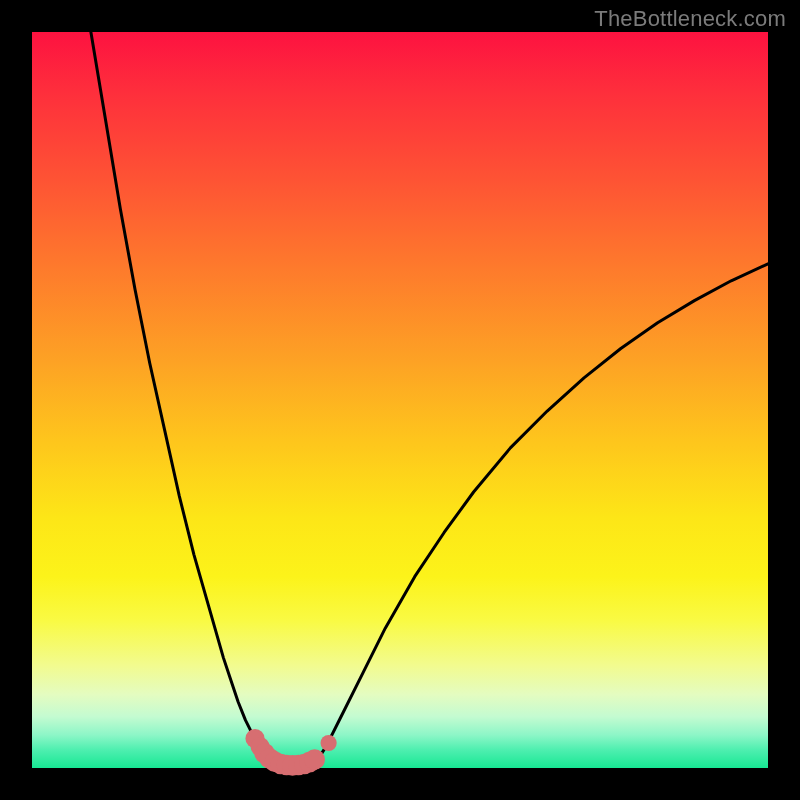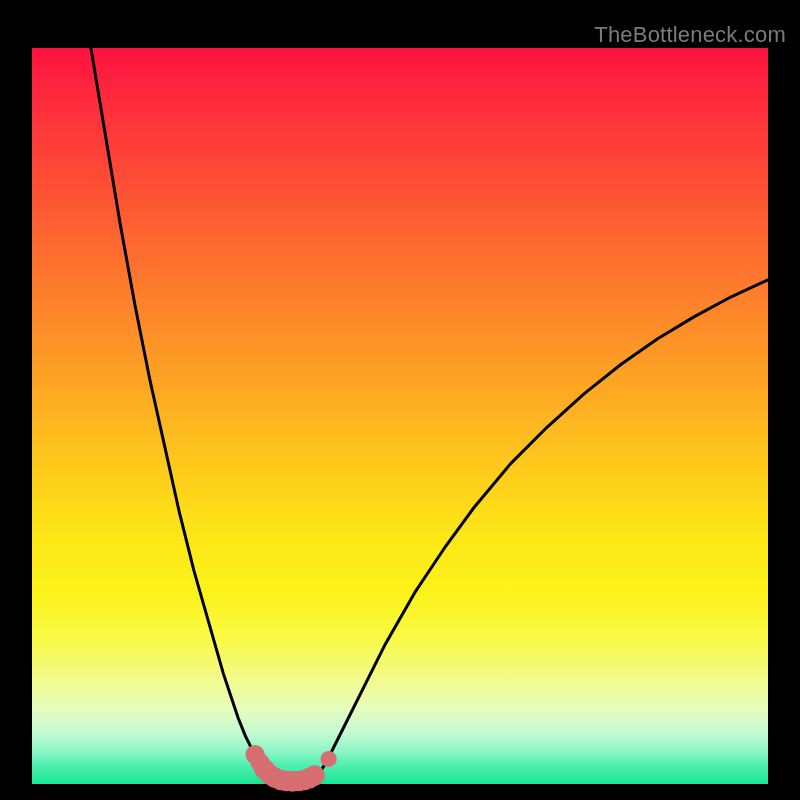--- a/index.html
+++ b/index.html
@@ -7,21 +7,21 @@
     padding: 0;
     width: 800px;
     height: 800px;
     background: #000;
     overflow: hidden;
     font-family: Arial, Helvetica, sans-serif;
   }
   .frame {
     position: absolute;
     left: 0;
-    top: 16px;
+    top: 0;
     width: 800px;
     height: 600px;
     background: #000;
   }
   .plot {
     position: absolute;
     left: 32px;
     top: 32px;
     width: 736px;
     height: 736px;

